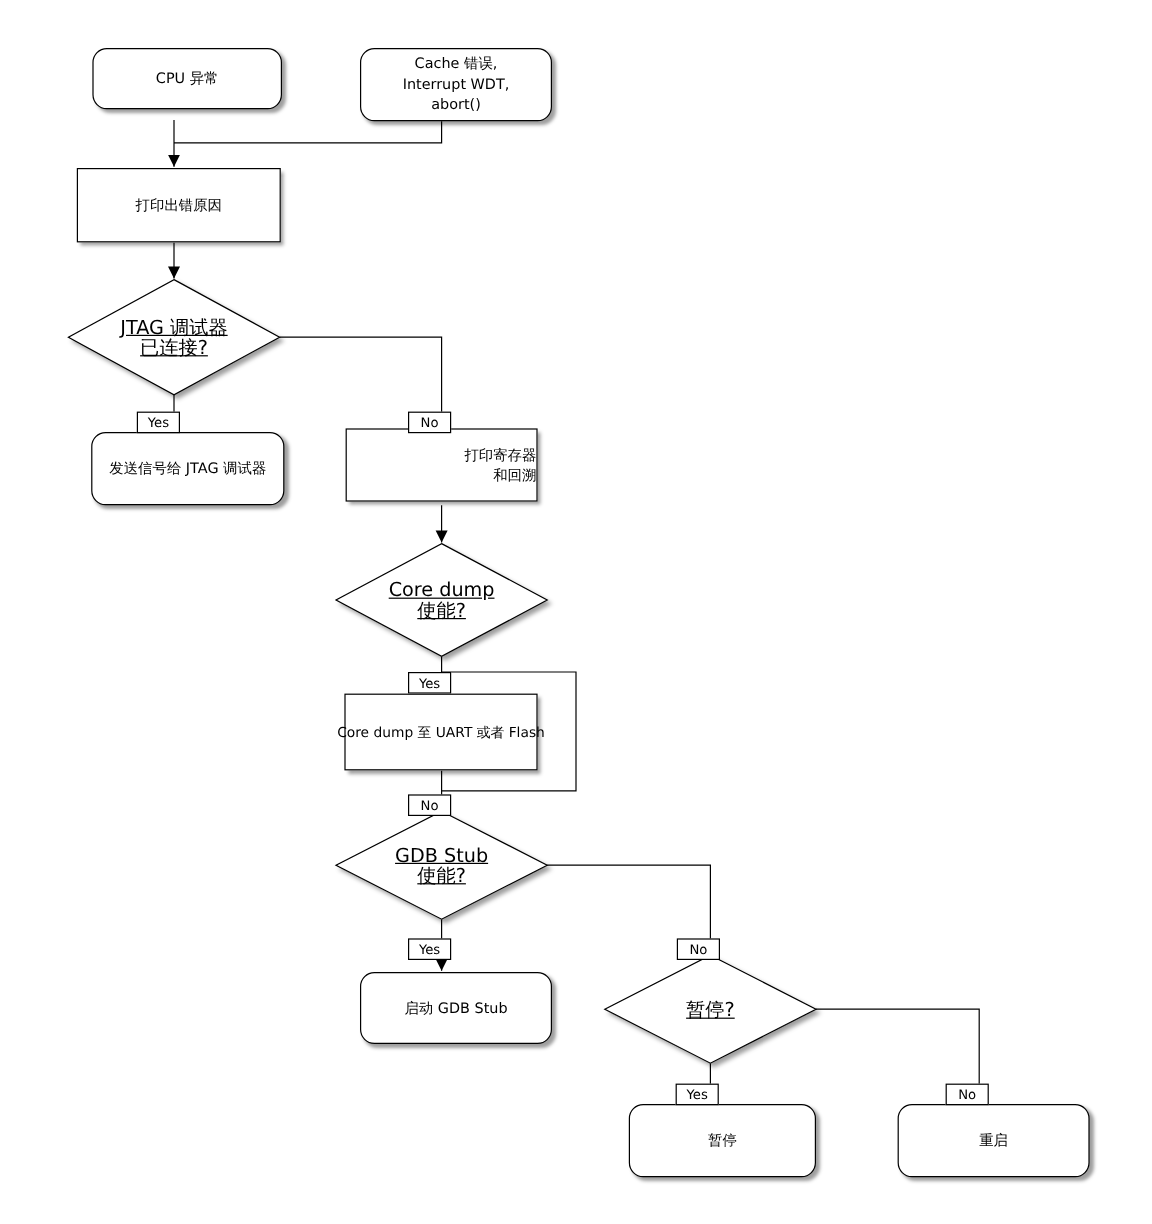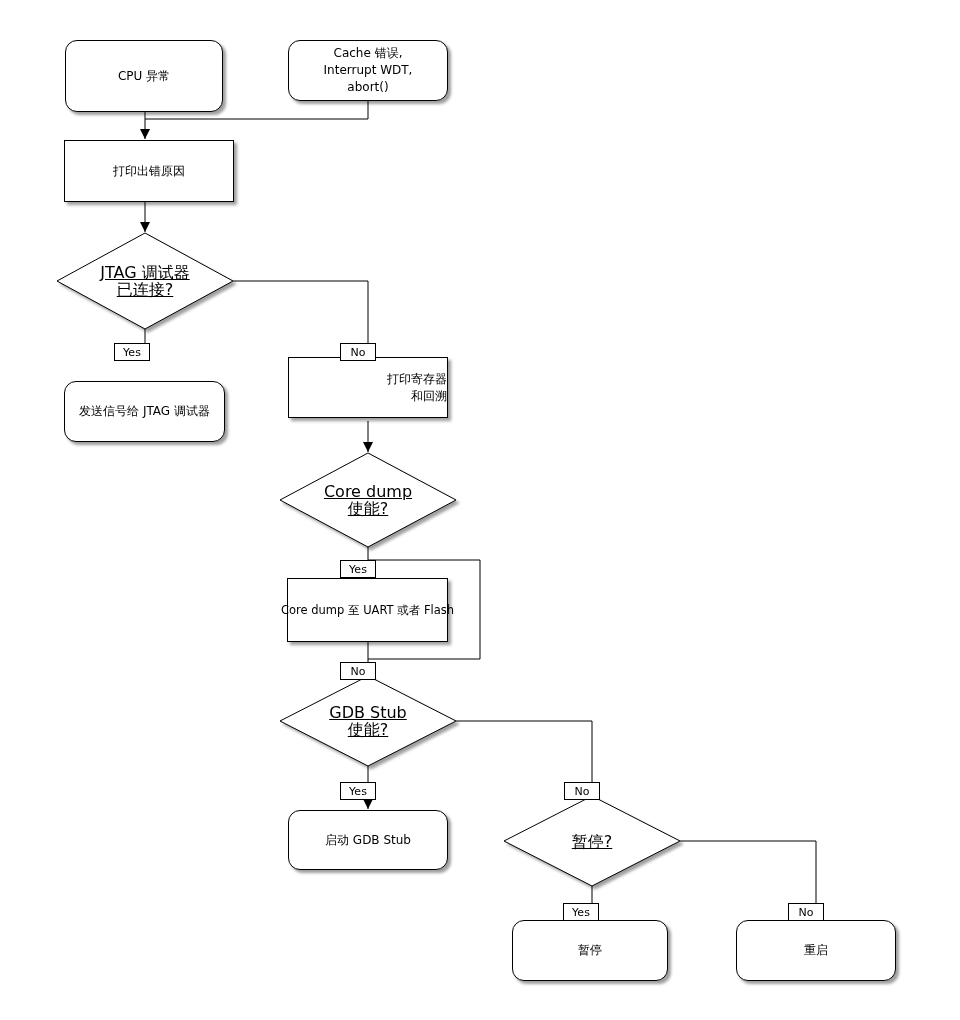--- a/index.html
+++ b/index.html
@@ -26,21 +26,21 @@
     display: flex;
     flex-direction: column;
     align-items: center;
     justify-content: center;
     text-align: center;
     font-size: 12px;
     line-height: 17px;
     z-index: 2;
     box-shadow: 3px 3px 3px rgba(0,0,0,0.38);
   }
-  .rounded { border-radius: 12px; }
+  .rounded { border-radius: 12px; margin-left: 12px; }
   .node .tline { white-space: nowrap; }
   .small { font-size: 11.5px; text-align: right; }
   .dlabel {
     position: absolute;
     width: 160px;
     text-align: center;
     font-size: 16px;
     line-height: 17px;
     z-index: 2;
     pointer-events: none;
@@ -109,35 +109,35 @@
       <polygon points="368,453 456,500 368,547 280,500" fill="#fff" stroke="#000" stroke-width="1" filter="url(#dshadow)"></polygon>
     </g>
     <g>
       <polygon points="368,676 456,721 368,766 280,721" fill="#fff" stroke="#000" stroke-width="1" filter="url(#dshadow)"></polygon>
     </g>
     <g>
       <polygon points="592,796 680,841 592,886 504,841" fill="#fff" stroke="#000" stroke-width="1" filter="url(#dshadow)"></polygon>
     </g>
   </svg>
 
-  <div class="node rounded" style="left:65px; top:40px; width:158px; height:72px;">
+  <div class="node rounded" style="left:65px; top:40px; width:158px; height:51px;">
     <div class="tline">CPU 异常</div>
   </div>
 
   <div class="node rounded" style="left:288px; top:40px; width:160px; height:61px;">
     <div class="tline">Cache 错误,</div>
     <div class="tline">Interrupt WDT,</div>
     <div class="tline">abort()</div>
   </div>
 
   <div class="node" style="left:64px; top:140px; width:170px; height:62px;">
     <div class="tline">打印出错原因</div>
   </div>
 
-  <div class="node rounded" style="left:64px; top:381px; width:161px; height:61px;">
+  <div class="node rounded" style="left:64px; top:360px; width:161px; height:61px;">
     <div class="tline">发送信号给 JTAG 调试器</div>
   </div>
 
   <div class="node" style="left:288px; top:357px; width:160px; height:61px;align-items:flex-end;">
     <div class="tline">打印寄存器</div>
     <div class="tline">和回溯</div>
   </div>
 
   <div class="node" style="left:287px; top:578px; width:161px; height:64px;">
     <div class="tline small">Core dump 至 UART 或者 Flash</div>

